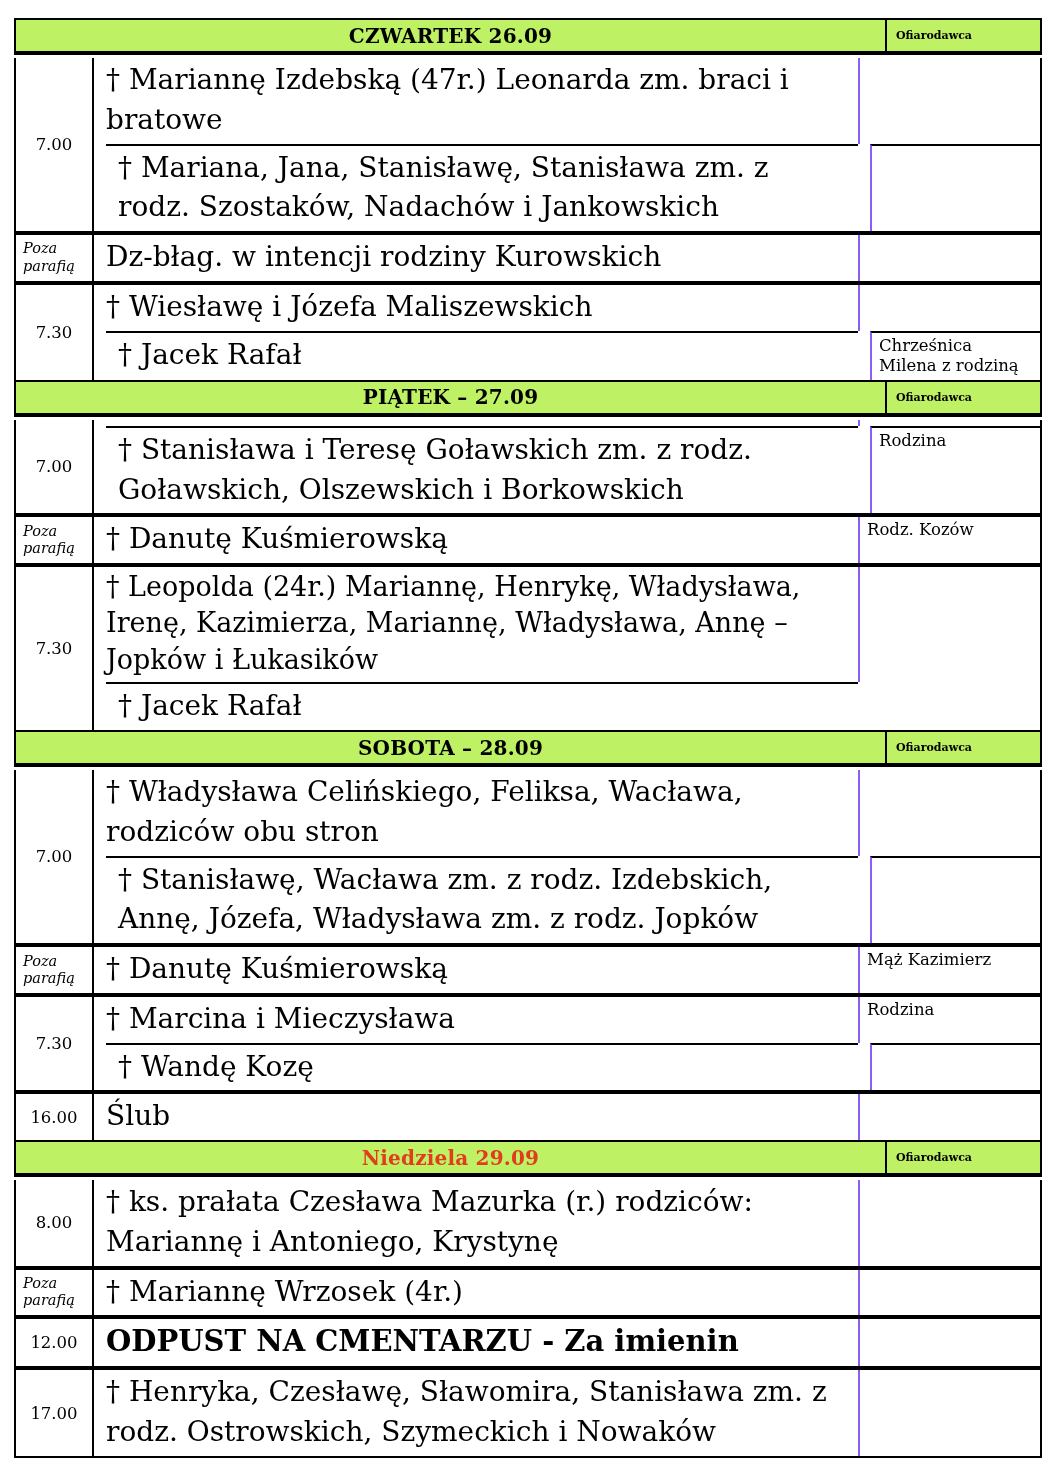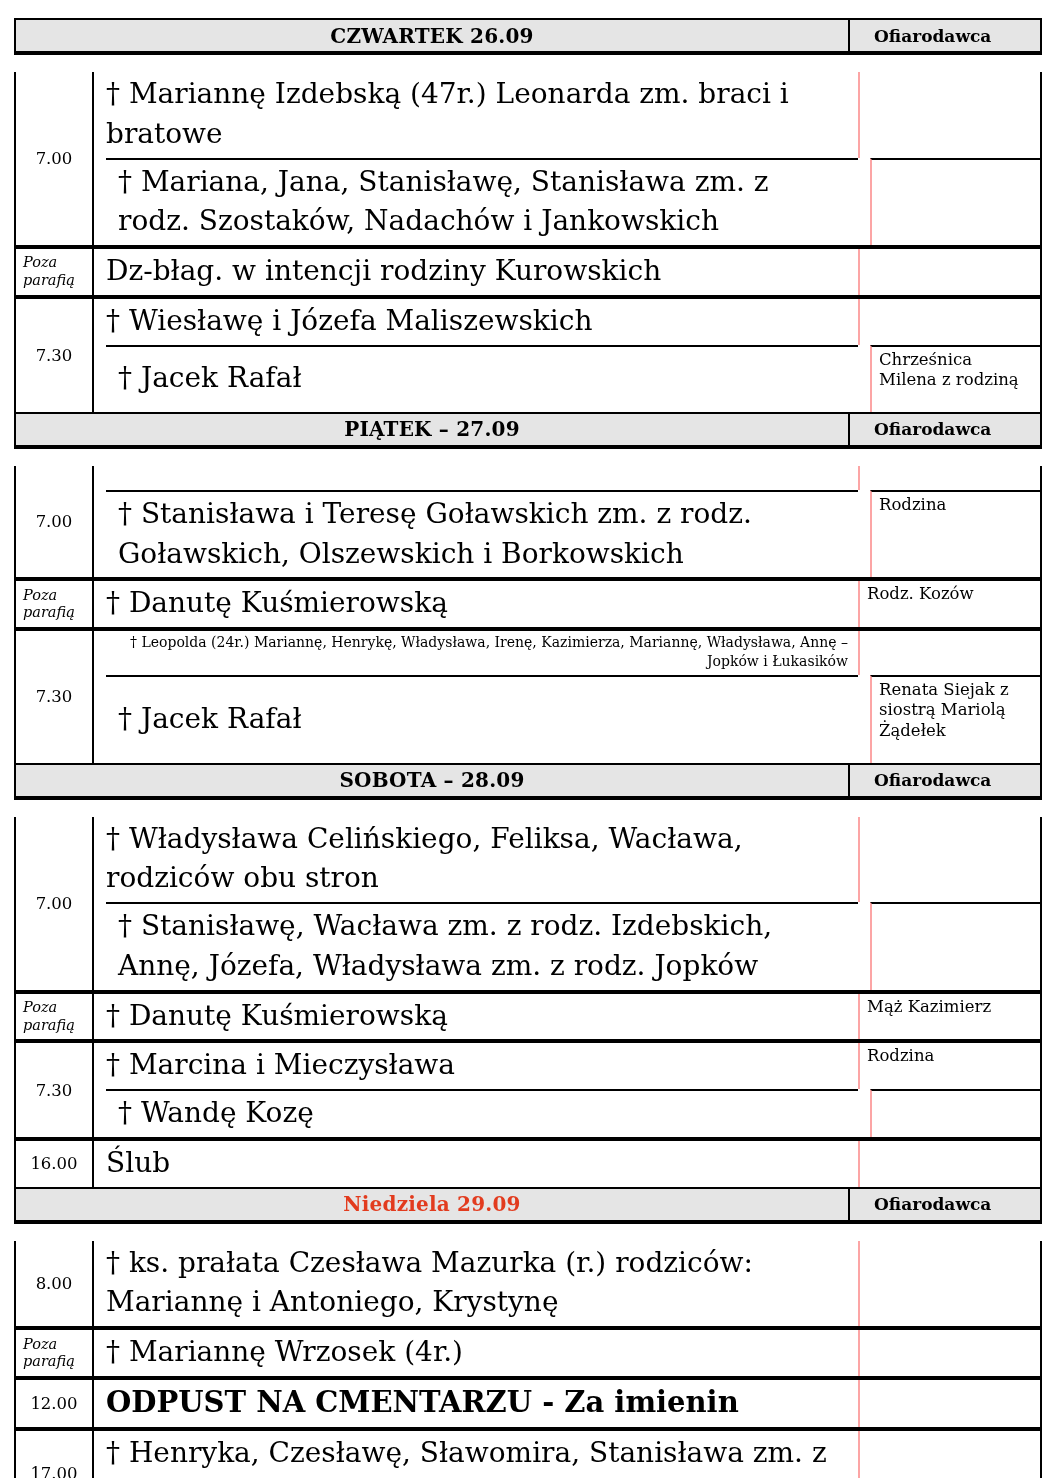--- a/index.html
+++ b/index.html
@@ -1,32 +1,32 @@
 <!DOCTYPE html>
 <html><head>
 <meta charset="utf-8">
 <style>
   html,body{margin:0;padding:0;background:#ffffff;}
   body{width:1056px;font-family:"DejaVu Serif","Liberation Serif",serif;color:#000;}
   .sheet{width:1028px;margin:18px 0 0 14px;}
 
   
   .hdr{
-    display:flex;align-items:stretch;background:#e5e5e5;
+    display:flex;align-items:stretch;background:#bef264;
     border:2.5px solid #000;border-bottom:4.5px solid #000;
-    margin-bottom:17px;height:31px;
+    margin-bottom:3px;height:31px;
   }
   .hdr-title{
     flex:1;display:flex;align-items:center;justify-content:center;
     font-size:20px;font-weight:bold;letter-spacing:.2px;
   }
   .hdr-donor{
-    width:192px;border-left:2px solid #000;
-    font-size:17px;font-weight:bold;
-    display:flex;align-items:center;padding-left:24px;box-sizing:border-box;
+    width:155px;border-left:2px solid #000;
+    font-size:11px;font-weight:bold;
+    display:flex;align-items:center;padding-left:9px;box-sizing:border-box;
   }
 
   
   .grp{
     display:grid;grid-template-columns:78px 1fr 182px;
     border-left:2.5px solid #000;border-right:2.5px solid #000;
     border-bottom:4px solid #000;background:#fff;
   }
   .grp.before-hdr{border-bottom:none;}   
   .grp.table-end{border-bottom:2.5px solid #000;}
@@ -38,25 +38,25 @@
   }
   .time.outside{
     font-size:14.5px;font-style:italic;justify-content:flex-start;
     text-align:left;padding-left:7px;box-sizing:border-box;line-height:1.2;
   }
   .main{
     grid-column:2;padding:2px 10px 4px 12px;
     font-size:28px;line-height:1.42;min-height:38px;
     display:flex;flex-direction:column;justify-content:center;box-sizing:border-box;
   }
-  .main.sm{font-size:14px;line-height:1.35;text-align:right;}
+  .main.sm{font-size:27px;line-height:1.35;}
   .main.strong{font-weight:bold;font-size:29px;}
   .donor{
-    grid-column:3;border-left:2px solid #fca5a5;
-    padding:3px 6px 21px 7px;font-size:16.5px;line-height:1.25;box-sizing:border-box;
+    grid-column:3;border-left:2px solid #8b5cf6;
+    padding:3px 6px 3px 7px;font-size:16.5px;line-height:1.25;box-sizing:border-box;
   }
   .rt{border-top:2px solid #000;margin-left:12px;}   
   .span2{grid-row:1 / span 2;}
 </style>
 </head>
 <body>
 
 <div class="sheet">
 
   <section>
@@ -105,21 +105,20 @@
       <div class="time outside">Poza parafią</div>
       <div class="main">† Danutę Kuśmierowską</div>
       <div class="donor">Rodz. Kozów</div>
     </div>
 
     <div class="grp before-hdr">
       <div class="time span2">7.30</div>
       <div class="main sm">† Leopolda (24r.) Mariannę, Henrykę, Władysława, Irenę, Kazimierza, Mariannę, Władysława, Annę – Jopków i Łukasików</div>
       <div class="donor"></div>
       <div class="main rt">† Jacek Rafał</div>
-      <div class="donor rt">Renata Siejak z siostrą Mariolą Żądełek</div>
     </div>
   </section>
 
   <section>
     <div class="hdr">
       <div class="hdr-title">SOBOTA – 28.09</div>
       <div class="hdr-donor">Ofiarodawca</div>
     </div>
 
     <div class="grp">

